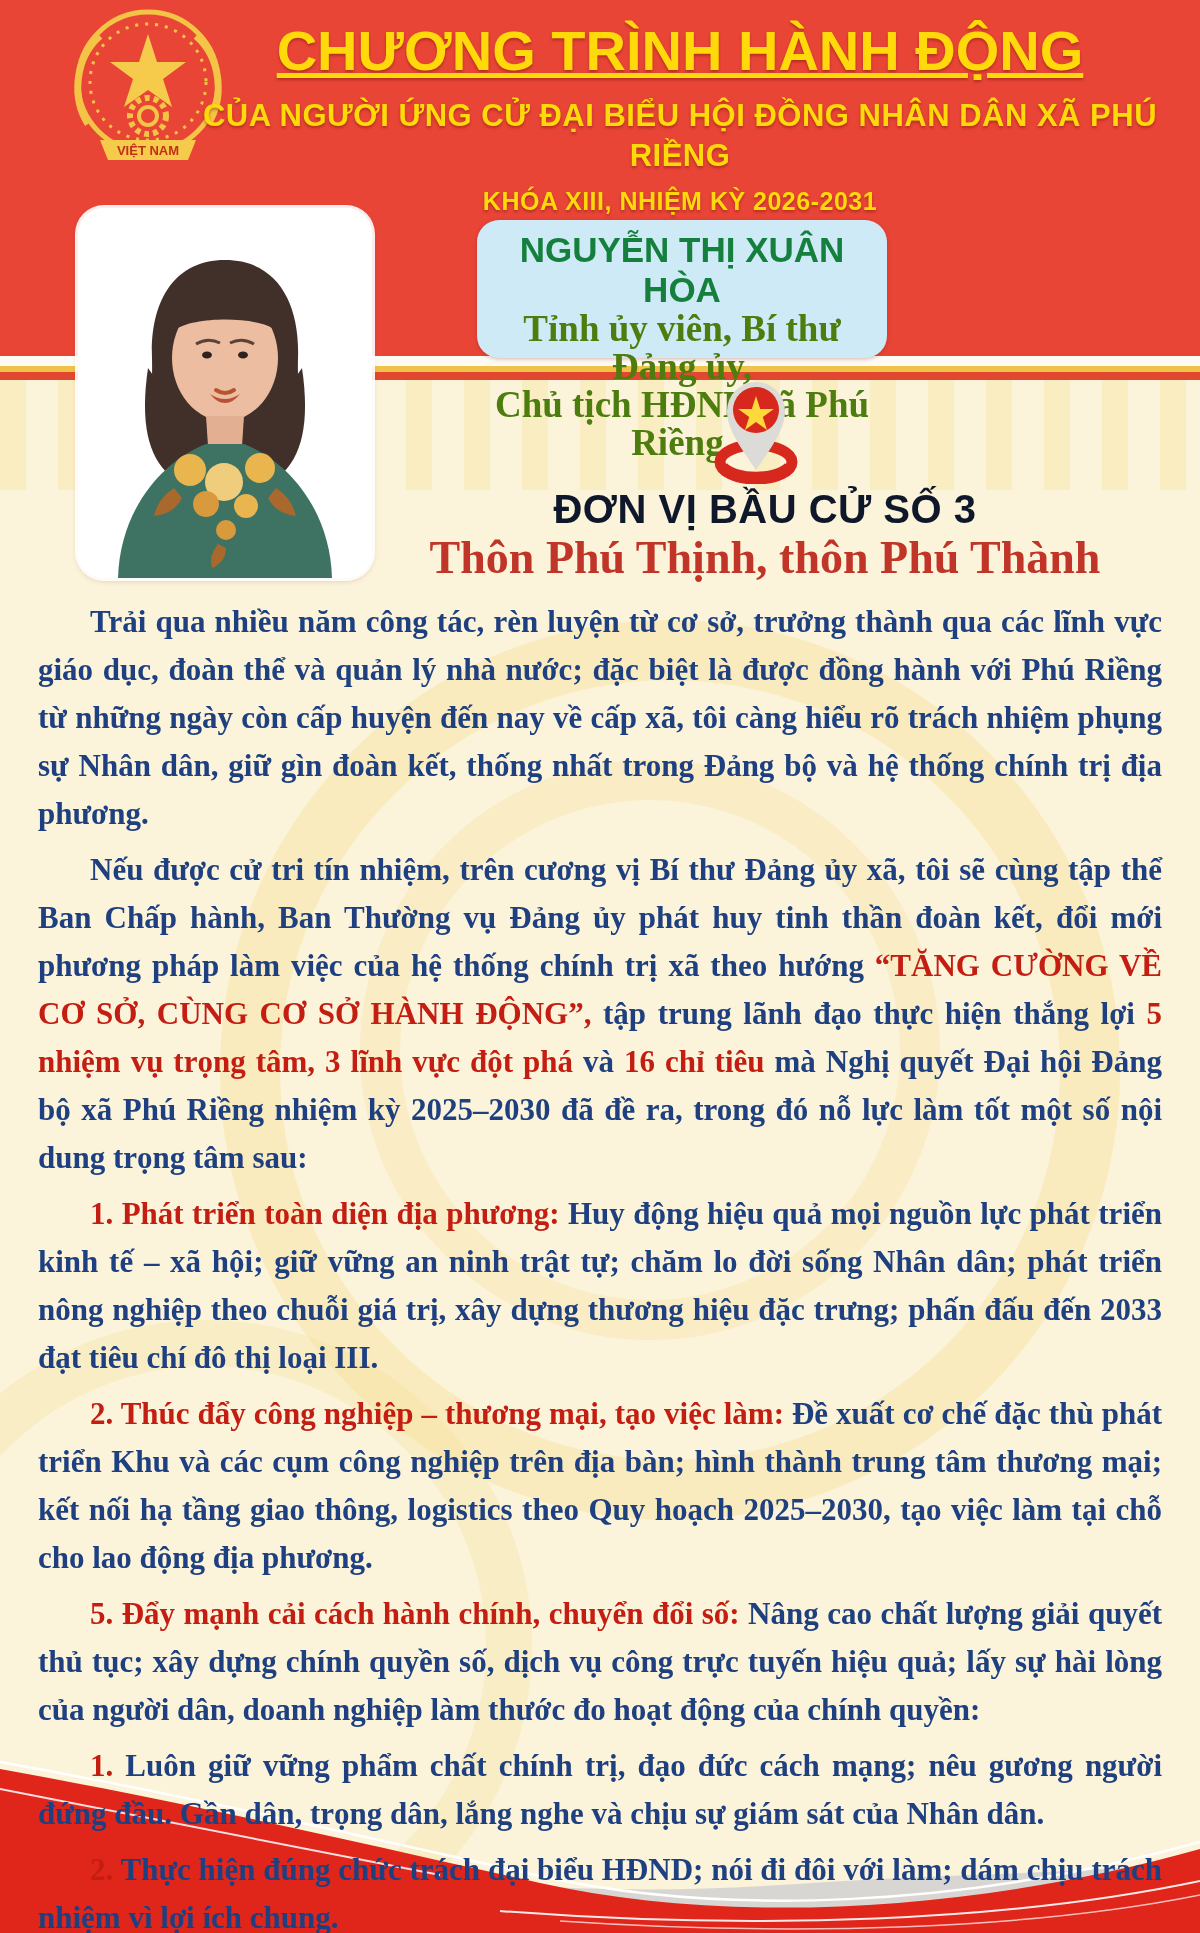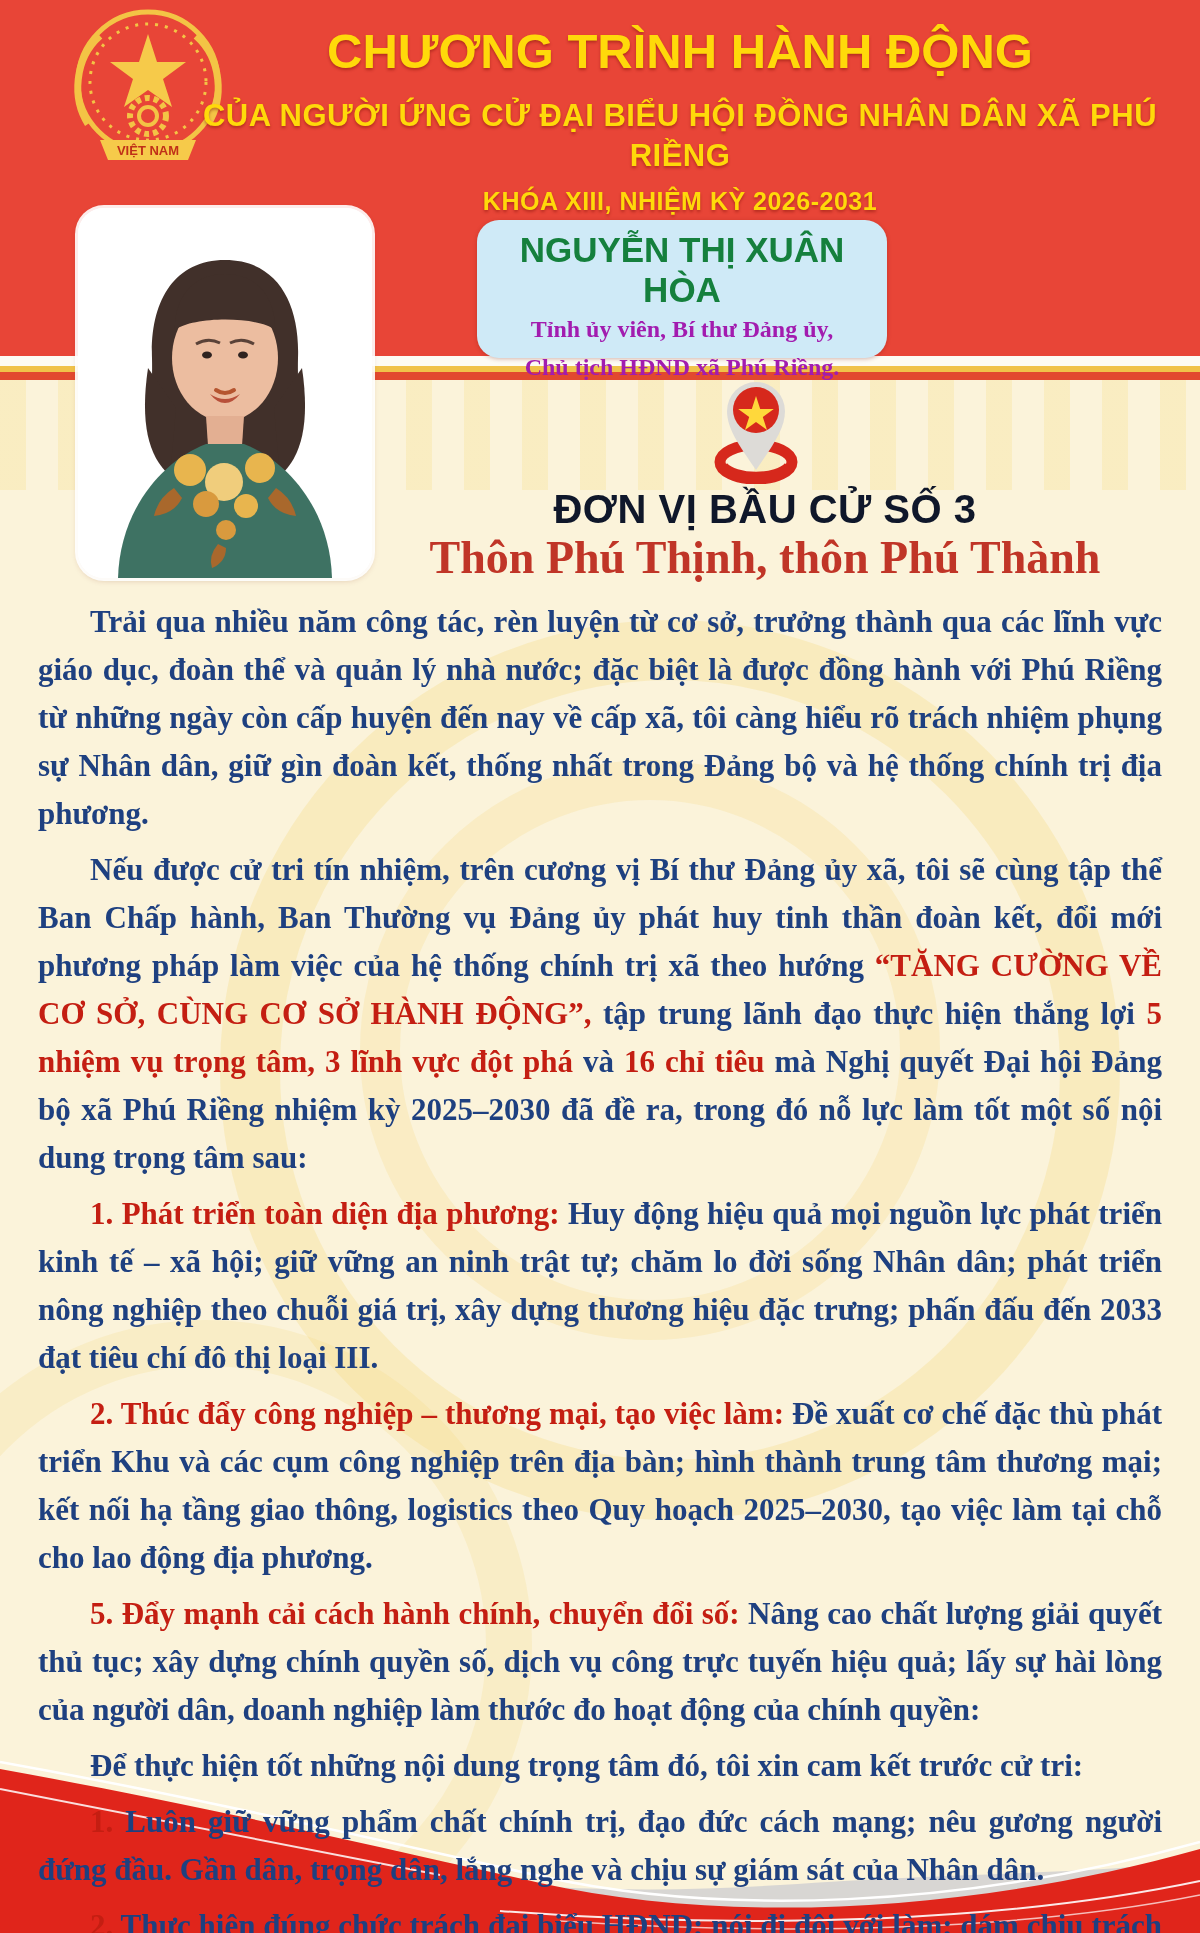--- a/index.html
+++ b/index.html
@@ -10,33 +10,33 @@
     font-family:"Liberation Serif",serif;
   }
   
   .header{position:absolute;left:0;top:0;width:1200px;height:356px;background:#e84537;}
   .stripe-white{position:absolute;left:0;top:356px;width:1200px;height:10px;background:#fdfbf4;}
   .stripe-gold{position:absolute;left:0;top:366px;width:1200px;height:6px;background:#f0c24a;}
   .stripe-red{position:absolute;left:0;top:372px;width:1200px;height:8px;background:#e2482f;}
   .header-text{position:absolute;left:170px;right:10px;top:20px;text-align:center;color:#ffd90a;
     font-family:"Liberation Sans",sans-serif;font-weight:bold;
     text-shadow:0 2px 3px rgba(120,15,5,.45);}
-  .h-title{font-size:49px;line-height:62px;letter-spacing:0px;}
+  .h-title{font-size:56px;line-height:62px;letter-spacing:0px;text-decoration:underline;}
   .h-sub{font-size:31px;line-height:40px;margin-top:14px;letter-spacing:.5px;}
   .h-term{font-size:25px;line-height:42px;margin-top:4px;letter-spacing:.5px;}
   .emblem{position:absolute;left:52px;top:4px;}
   
   .photo{position:absolute;left:78px;top:208px;width:294px;height:370px;background:#ffffff;
     border-radius:26px;box-shadow:0 0 0 3px rgba(255,255,255,.9), 0 2px 6px rgba(120,30,10,.25);overflow:hidden;}
   
   .namebox{position:absolute;left:477px;top:220px;width:410px;height:138px;background:#cfeaf7;
     border-radius:22px;text-align:center;box-shadow:0 1px 4px rgba(120,20,8,.3);}
   .cand-name{font-family:"Liberation Sans",sans-serif;font-weight:bold;font-size:35px;
     color:#15803d;margin-top:10px;letter-spacing:0;}
-  .cand-title{font-size:24px;font-weight:bold;color:#a21caf;line-height:38px;}
+  .cand-title{font-size:37px;font-weight:bold;color:#4d7c0f;line-height:38px;}
   
   .pin{position:absolute;left:710px;top:378px;}
   .unit-heading{position:absolute;left:380px;top:487px;width:770px;text-align:center;
     font-family:"Liberation Sans",sans-serif;font-weight:bold;font-size:40px;color:#0f172a;letter-spacing:.5px;}
   .unit-location{position:absolute;left:380px;top:531px;width:770px;text-align:center;
     font-weight:bold;font-size:46px;color:#c03527;}
   
   .body-text{position:absolute;left:30px;top:590px;width:1140px;z-index:2;}
   .body-text p{margin:8px;font-size:31px;line-height:48px;font-weight:bold;
     text-align:justify;text-indent:52px;color:#1e4080;}
@@ -133,21 +133,20 @@
 
   <div class="unit-heading">ĐƠN VỊ BẦU CỬ SỐ 3</div>
   <div class="unit-location">Thôn Phú Thịnh, thôn Phú Thành</div>
 
   <div class="body-text" id="body-text">
       <p><span class="sp-blue">Trải qua nhiều năm công tác, rèn luyện từ cơ sở, trưởng thành qua các lĩnh vực giáo dục, đoàn thể và quản lý nhà nước; đặc biệt là được đồng hành với Phú Riềng từ những ngày còn cấp huyện đến nay về cấp xã, tôi càng hiểu rõ trách nhiệm phụng sự Nhân dân, giữ gìn đoàn kết, thống nhất trong Đảng bộ và hệ thống chính trị địa phương.</span></p>
       <p><span class="sp-blue">Nếu được cử tri tín nhiệm, trên cương vị Bí thư Đảng ủy xã, tôi sẽ cùng tập thể Ban Chấp hành, Ban Thường vụ Đảng ủy phát huy tinh thần đoàn kết, đổi mới phương pháp làm việc của hệ thống chính trị xã theo hướng </span><span class="sp-red">“TĂNG CƯỜNG VỀ CƠ SỞ, CÙNG CƠ SỞ HÀNH ĐỘNG”,</span><span class="sp-blue"> tập trung lãnh đạo thực hiện thắng lợi </span><span class="sp-red">5 nhiệm vụ trọng tâm, 3 lĩnh vực đột phá</span><span class="sp-blue"> và </span><span class="sp-red">16 chỉ tiêu</span><span class="sp-blue"> mà Nghị quyết Đại hội Đảng bộ xã Phú Riềng nhiệm kỳ 2025–2030 đã đề ra, trong đó nỗ lực làm tốt một số nội dung trọng tâm sau:</span></p>
       <p><span class="sp-red">1. Phát triển toàn diện địa phương:</span><span class="sp-blue"> Huy động hiệu quả mọi nguồn lực phát triển kinh tế – xã hội; giữ vững an ninh trật tự; chăm lo đời sống Nhân dân; phát triển nông nghiệp theo chuỗi giá trị, xây dựng thương hiệu đặc trưng; phấn đấu đến 2033 đạt tiêu chí đô thị loại III.</span></p>
       <p><span class="sp-red">2. Thúc đẩy công nghiệp – thương mại, tạo việc làm:</span><span class="sp-blue"> Đề xuất cơ chế đặc thù phát triển Khu và các cụm công nghiệp trên địa bàn; hình thành trung tâm thương mại; kết nối hạ tầng giao thông, logistics theo Quy hoạch 2025–2030, tạo việc làm tại chỗ cho lao động địa phương.</span></p>
       <p><span class="sp-red">5. Đẩy mạnh cải cách hành chính, chuyển đổi số:</span><span class="sp-blue"> Nâng cao chất lượng giải quyết thủ tục; xây dựng chính quyền số, dịch vụ công trực tuyến hiệu quả; lấy sự hài lòng của người dân, doanh nghiệp làm thước đo hoạt động của chính quyền:</span></p>
-      <p><span class="sp-blue">Để thực hiện tốt những nội dung trọng tâm đó, tôi xin cam kết trước cử tri:</span></p>
       <p><span class="sp-red">1.</span><span class="sp-blue"> Luôn giữ vững phẩm chất chính trị, đạo đức cách mạng; nêu gương người đứng đầu. Gần dân, trọng dân, lắng nghe và chịu sự giám sát của Nhân dân.</span></p>
       <p><span class="sp-red">2.</span><span class="sp-blue"> Thực hiện đúng chức trách đại biểu HĐND; nói đi đôi với làm; dám chịu trách nhiệm vì lợi ích chung.</span></p>
     </div>
 
   <svg class="footer" width="1200" height="200" viewBox="0 0 1200 200" preserveAspectRatio="none">
     <path d="M0,70 C240,120 480,172 780,152 C980,138 1100,142 1200,126 L1200,200 L0,200 Z" fill="#d8d6d3"></path>
     <path d="M0,36 C200,72 360,110 540,150 C720,190 960,183 1200,116 L1200,200 L0,200 Z" fill="#e0251b"></path>
     <path d="M0,29 C200,65 360,103 540,143 C720,183 960,176 1200,109" fill="none" stroke="#ffffff" stroke-width="2.5"></path>
     <path d="M0,56 C150,86 300,114 440,142" fill="none" stroke="rgba(255,255,255,.85)" stroke-width="2"></path>
     <path d="M500,178 C760,198 1010,188 1200,148" fill="none" stroke="rgba(255,255,255,.9)" stroke-width="2"></path>

